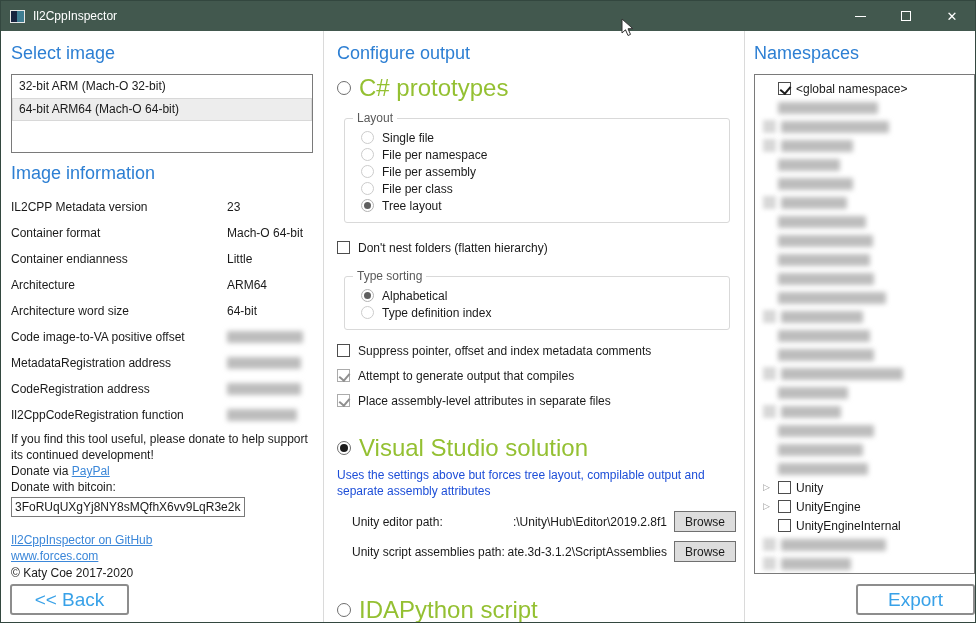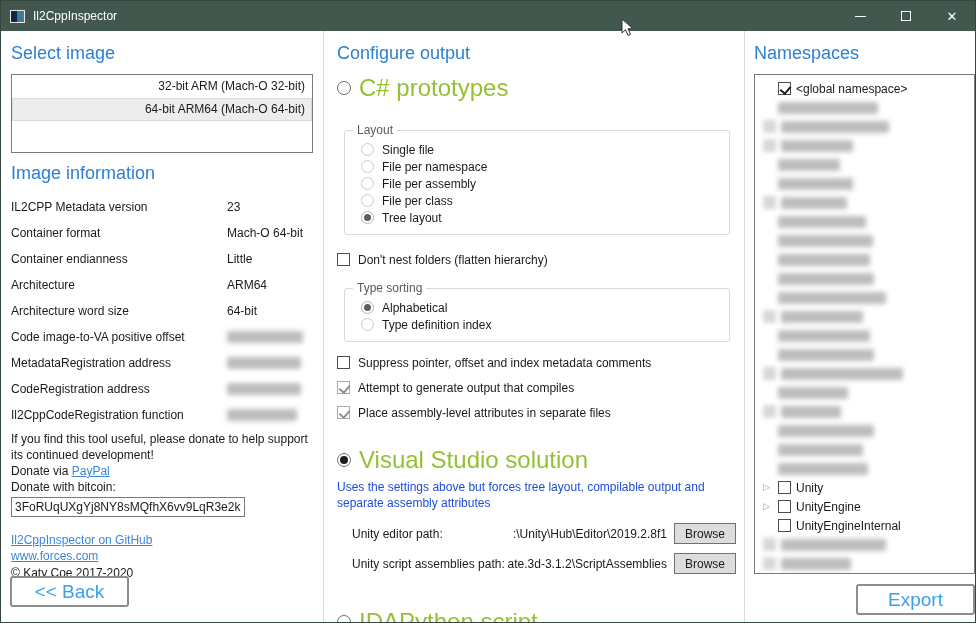--- a/index.html
+++ b/index.html
@@ -23,35 +23,35 @@
   .col { position: relative; }
   .col.left  { width: 323px; border-right: 1px solid #dadada; padding: 8px 10px; }
   .col.mid   { flex: 1; border-right: 1px solid #dadada; padding: 8px 8px 8px 13px; }
   .col.right { width: 238px; padding: 8px 8px 8px 9px; display: flex; flex-direction: column; }
 
   .section-title { font-size: 18px; color: #2d7fd3; margin: 4px 0 10px 0; }
 
   
   .listbox { border: 1px solid #7a7a7a; background: #fff; }
   .image-list { height: 79px; margin-bottom: 10px; }
-  .lb-item { padding: 3px 6px 4px 6px; border: 1px solid transparent; text-align: right; }
+  .lb-item { padding: 3px 6px 4px 6px; border: 1px solid transparent; }
   .lb-item.selected { background: #ededed; border-color: #d8d8d8; }
 
   .info-grid { display: grid; grid-template-columns: 216px 1fr; row-gap: 0; margin-top: 2px; }
   .info-grid > div { height: 26px; display: flex; align-items: center; }
   .blur-bar { display: inline-block; height: 12px; background: #bdbdbd; filter: blur(2.5px); border-radius: 1px; }
 
   .donate-block { margin-top: 4px; line-height: 1.33; width: 302px; }
   a.link { color: #3b87d9; text-decoration: underline; cursor: pointer; }
   .bitcoin-input { width: 234px; height: 20px; border: 1px solid #7a7a7a; font-family: "Liberation Sans", sans-serif; font-size: 12px; padding: 1px 3px; color: #1a1a1a; margin-top: 1px; }
   .links-block { margin-top: 15px; line-height: 1.38; }
   .links-block a { display: inline-block; }
 
   .big-btn { background: #fff; border: 2px solid #8d8d8d; border-radius: 3px; color: #38a1e8; font-size: 19px; font-family: "Liberation Sans", sans-serif; width: 119px; height: 31px; text-align: center; line-height: 26px; cursor: default; }
-  .back-btn { position: absolute; left: 9px; bottom: 15px; }
+  .back-btn { position: absolute; left: 9px; bottom: 7px; }
   .export-btn { position: absolute; right: 8px; bottom: 7px; }
 
   
   .radio { width: 13px; height: 13px; border-radius: 50%; border: 1px solid #6e6e6e; background: #fff; display: inline-block; flex: none; position: relative; }
   .radio.big { width: 14px; height: 14px; }
   .radio.selected::after { content: ""; position: absolute; left: 2px; top: 2px; right: 2px; bottom: 2px; border-radius: 50%; background: #1b1b1b; }
   .radio.disabled { border-color: #cccccc; }
   .radio.disabled.selected { border-color: #b3b3b3; }
   .radio.disabled.selected::after { background: #5f5f5f; }
 
@@ -170,21 +170,21 @@
     </div>
 
     <div class="col mid">
       <div class="section-title">Configure output</div>
 
       <div class="opt-head" style="margin-top:8px;">
         <span class="radio big"></span>
         <span class="green">C# prototypes</span>
       </div>
 
-      <div class="groupbox" id="layout-group" style="margin-top:28px;">
+      <div class="groupbox" id="layout-group" style="margin-top:16px;">
         <span class="gb-label">Layout</span>
       <div class="radio-row">
             <span class="radio disabled"></span>
             <span>Single file</span>
           </div>
           <div class="radio-row">
             <span class="radio disabled"></span>
             <span>File per namespace</span>
           </div>
           <div class="radio-row">

